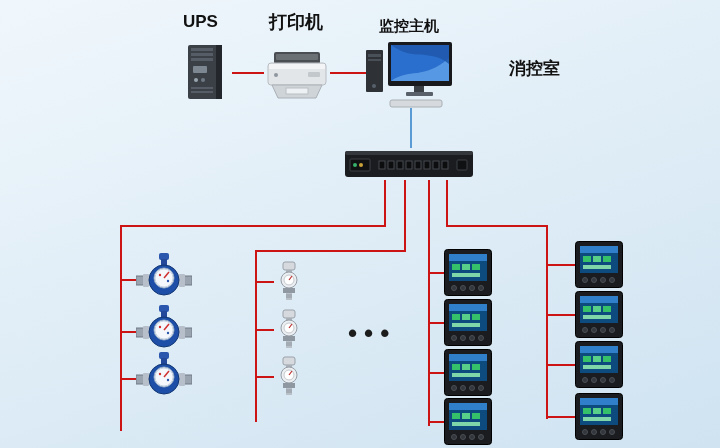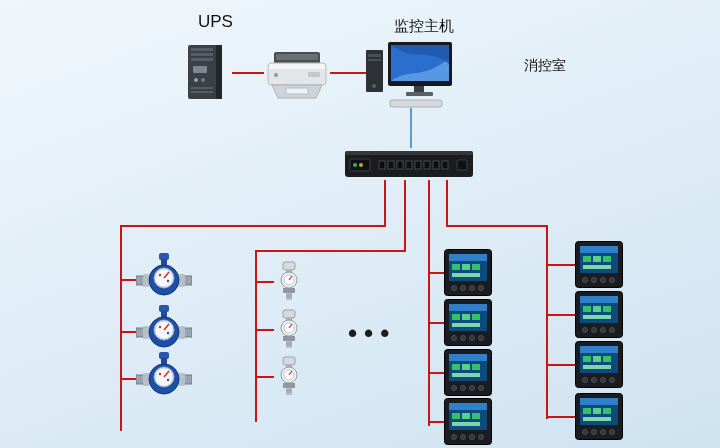--- a/index.html
+++ b/index.html
@@ -8,21 +8,21 @@
     --connector-red:#cc1414;
     --connector-blue:#5b9bd5;
     --label-text:#111111;
   }
   html,body{margin:0;padding:0;}
   body{font-family:"Liberation Sans","DejaVu Sans",sans-serif;background:#fff;}
   .stage{
     position:relative;width:720px;height:448px;overflow:hidden;
     background:linear-gradient(160deg,var(--background-top) 0%,var(--background-bottom) 100%);
   }
-  .lbl{position:absolute;color:var(--label-text);font-weight:400;white-space:nowrap;margin-left:15px;}
+  .lbl{position:absolute;color:var(--label-text);font-weight:700;white-space:nowrap;}
   .hline{position:absolute;height:2px;background:var(--connector-red);}
   .vline{position:absolute;width:2px;background:var(--connector-red);}
   .vline.blue{background:var(--connector-blue);}
   .dev{position:absolute;display:block;}
   .ellipsis{position:absolute;font-size:26px;font-weight:bold;color:#1c1c1c;letter-spacing:7px;}
 </style>
 </head>
 <body>
 
 <svg width="0" height="0" style="position:absolute" aria-hidden="true">
@@ -115,22 +115,23 @@
       <circle cx="19" cy="39" r="2.5" fill="#33373c" stroke="#4a4f55"></circle>
       <circle cx="28" cy="39" r="2.5" fill="#33373c" stroke="#4a4f55"></circle>
       <circle cx="37" cy="39" r="2.5" fill="#33373c" stroke="#4a4f55"></circle>
     </symbol>
   </defs>
 </svg>
 
 <div class="stage">
 
   <div class="lbl" style="left:183px;top:12px;font-size:17px">UPS</div>
+  <div class="lbl" style="left:269px;top:10px;font-size:18px">打印机</div>
   <div class="lbl" style="left:379px;top:17px;font-size:15px">监控主机</div>
-  <div class="lbl" style="left:509px;top:57px;font-size:14px">消控室</div>
+  <div class="lbl" style="left:509px;top:57px;font-size:17px">消控室</div>
 
   <svg class="dev" style="left:178px;top:42px;width:56px;height:60px">
       <use href="#sym-ups"></use>
     </svg>
   <svg class="dev" style="left:262px;top:50px;width:70px;height:55px">
       <use href="#sym-printer"></use>
     </svg>
   <svg class="dev" style="left:364px;top:40px;width:96px;height:68px">
       <use href="#sym-computer"></use>
     </svg>

